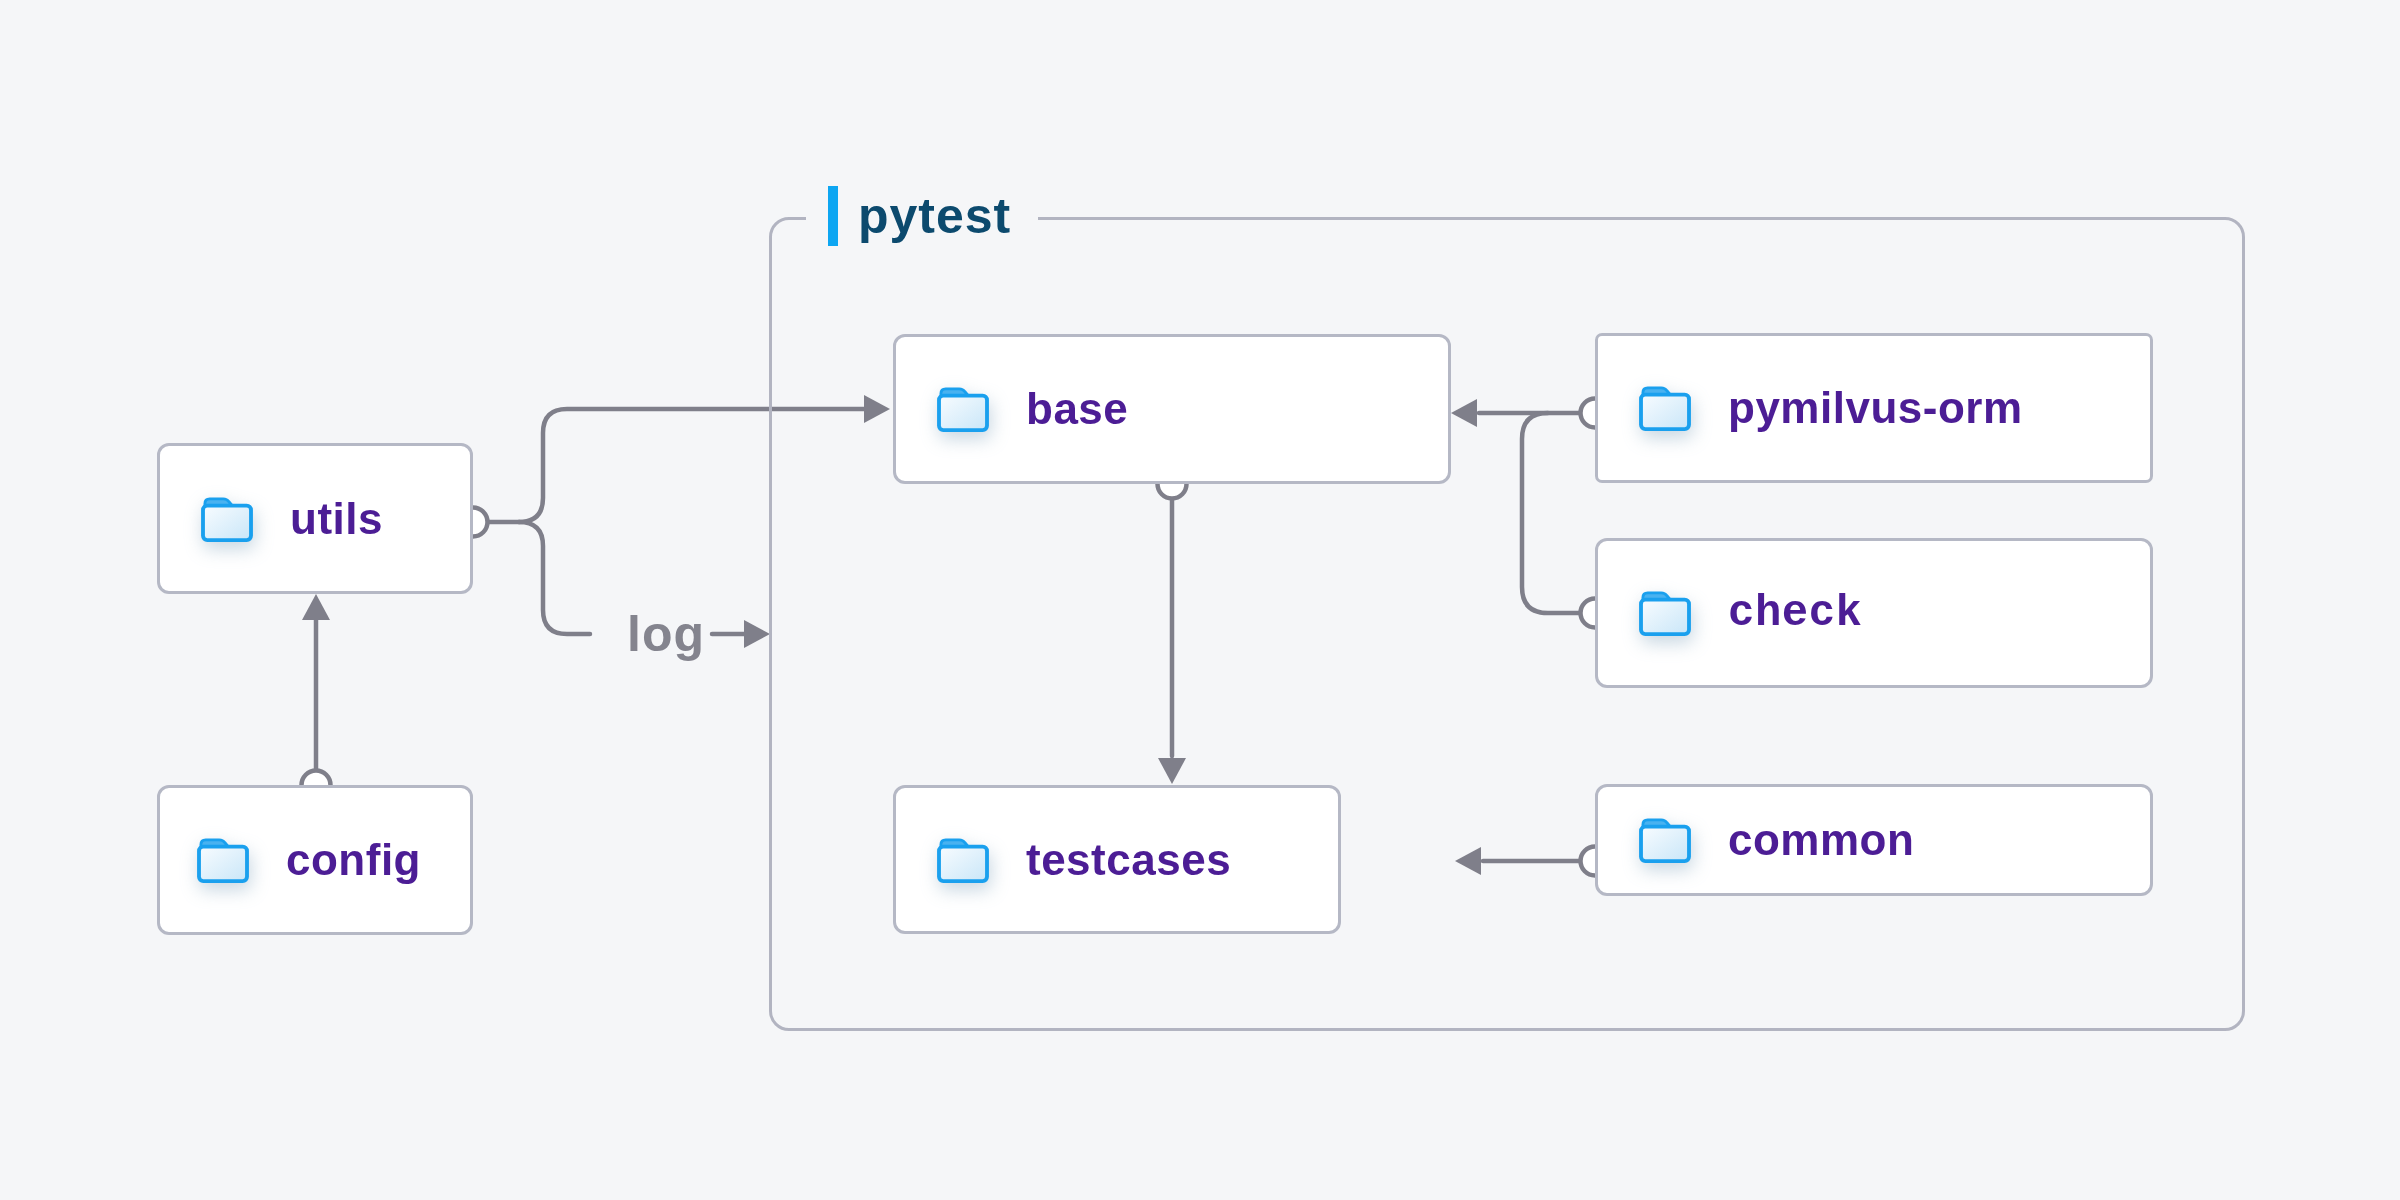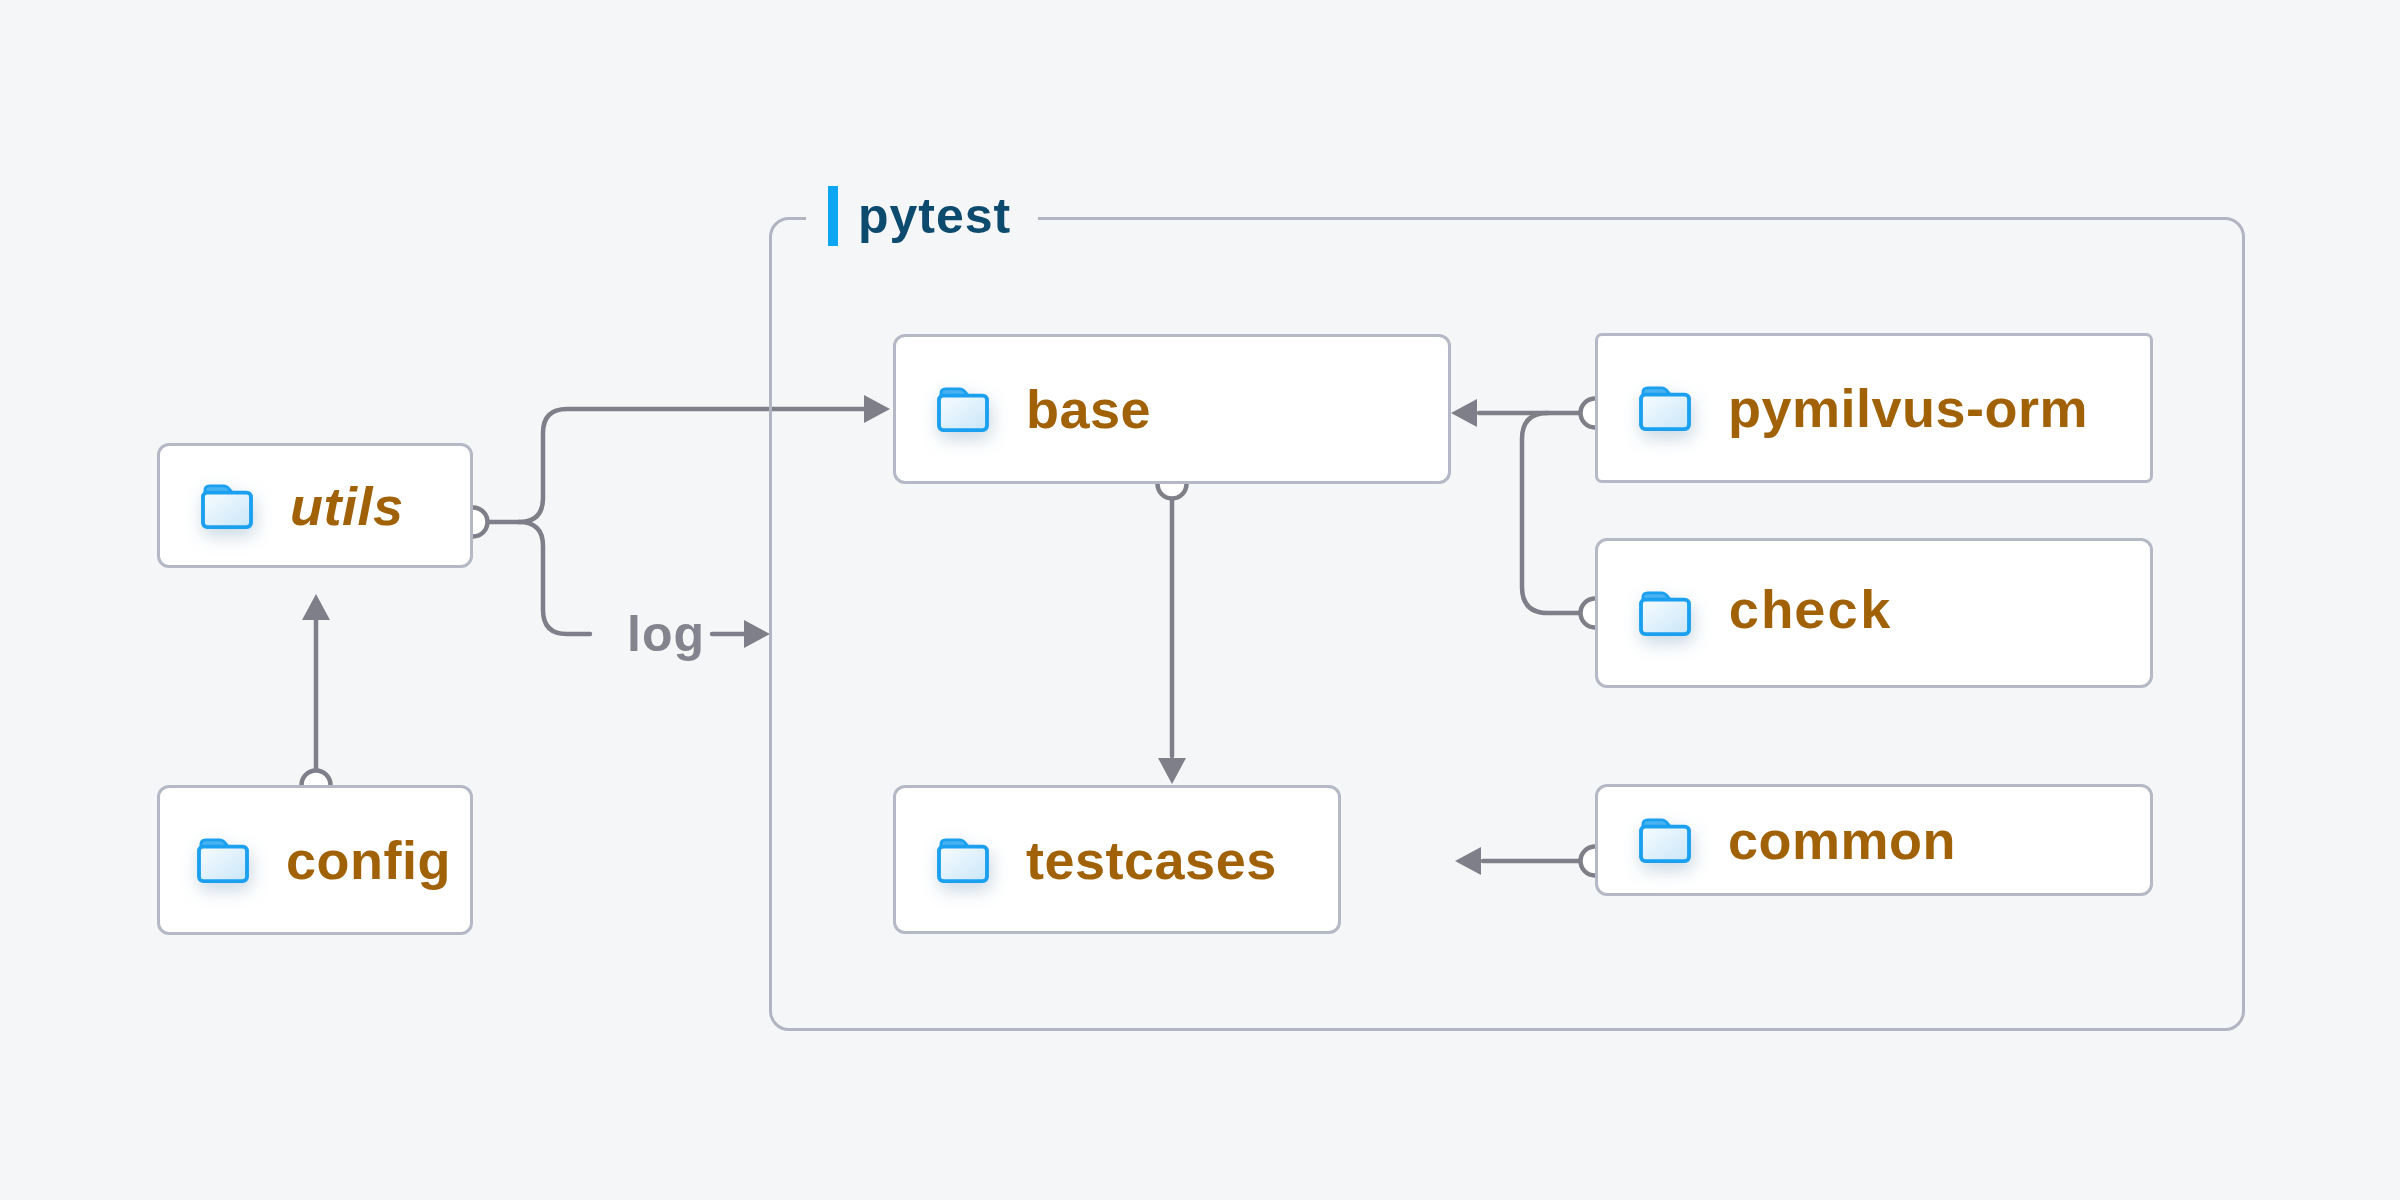--- a/index.html
+++ b/index.html
@@ -25,25 +25,25 @@
     margin-left:20px;font-size:50px;font-weight:700;color:#0c4a6e;
     letter-spacing:1px;white-space:nowrap;
   }
   
   .node{
     position:absolute;background:#ffffff;border:3px solid #b5b8c5;
     border-radius:12px;box-sizing:border-box;
     display:flex;align-items:center;padding-left:38px;
   }
   .node .label{
-    margin-left:34px;font-size:54px;font-weight:700;color:#a16207;
+    margin-left:34px;font-size:44px;font-weight:700;color:#4c1d95;
     letter-spacing:0.5px;white-space:nowrap;
   }
   .folder{width:58px;height:48px;flex:0 0 auto;filter:drop-shadow(2px 7px 9px rgba(110,150,180,0.38));}
-  #n-utils     {left:157px;top:443px;width:316px;height:125px;font-style:italic;}
+  #n-utils     {left:157px;top:443px;width:316px;height:151px;}
   #n-config    {left:157px;top:785px;width:316px;height:150px;padding-left:34px;}
   #n-base      {left:893px;top:334px;width:558px;height:150px;}
   #n-testcases {left:893px;top:785px;width:448px;height:149px;}
   #n-pymilvus  {left:1595px;top:333px;width:558px;height:150px;border-radius:7px;}
   #n-check     {left:1595px;top:538px;width:558px;height:150px;font-family:Liberation Mono, monospace;}
   #n-common    {left:1595px;top:784px;width:558px;height:112px;}
   
   #edges{position:absolute;left:0;top:0;width:2400px;height:1200px;pointer-events:none;}
   .edge{stroke:#7f7f8a;stroke-width:4.5;fill:none;stroke-linecap:round;}
   .edge-head{fill:#7f7f8a;stroke:none;}

